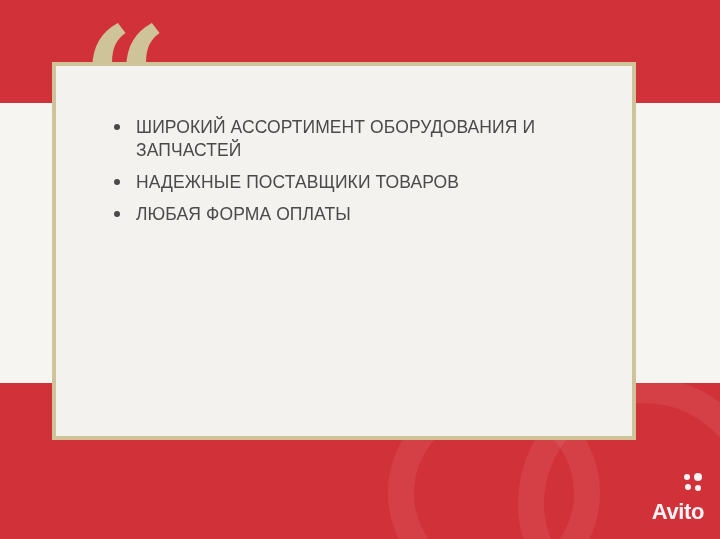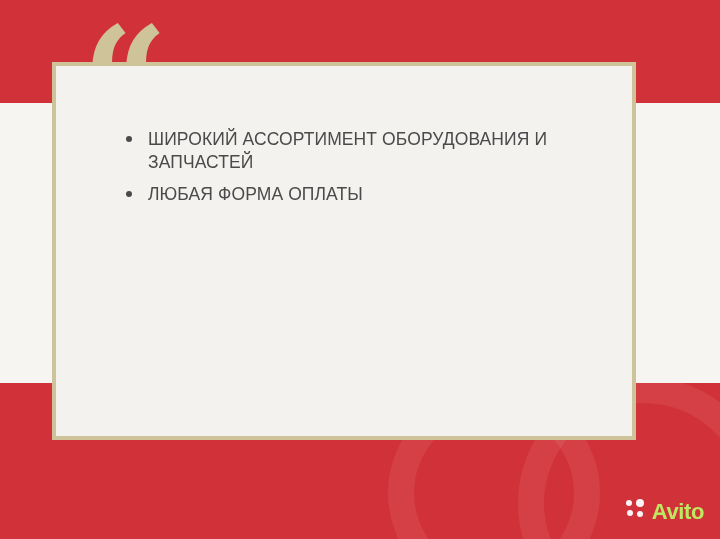--- a/index.html
+++ b/index.html
@@ -68,21 +68,21 @@
     left: 52px;
     top: 62px;
     width: 584px;
     height: 378px;
     background: #f4f2ee;
     border: 4px solid #cfc39a;
     box-sizing: border-box;
   }
   .bullet-list {
     list-style: none;
-    margin: 16px;
+    margin: 4px;
     padding: 46px 40px 0 50px;
   }
   .bullet-list li {
     position: relative;
     font-size: 17.5px;
     line-height: 1.32;
     color: #4a4a4c;
     letter-spacing: 0.1px;
     padding-left: 26px;
     margin-bottom: 9px;
@@ -98,27 +98,28 @@
     height: 6px;
     border-radius: 50%;
     background: #4a4a4c;
   }
   
   .watermark {
     position: absolute;
     right: 16px;
     bottom: 14px;
     display: flex;
-    align-items: flex-start;
+    align-items: flex-end;
     gap: 6px;
-    color: #bef264;
+    color: #ffffff;
     font-size: 22px;
     font-weight: 700;
     letter-spacing: -0.4px;
     opacity: 0.95;
+    flex-direction: column;
   }
   .wm-dots {
     position: relative;
     width: 20px;
     height: 20px;
   }
   .wm-dots i {
     position: absolute;
     width: 6px;
     height: 6px;
@@ -139,20 +140,21 @@
   <div class="band band-top"></div>
 
   <div class="deco-circle deco-1"></div>
   <div class="deco-circle deco-2"></div>
 
   <div class="quote-mark">“</div>
 
   <div class="card">
     <ul class="bullet-list">
       <li>ШИРОКИЙ АССОРТИМЕНТ ОБОРУДОВАНИЯ И ЗАПЧАСТЕЙ</li>
+      <li>НАДЕЖНЫЕ ПОСТАВЩИКИ ТОВАРОВ</li>
       <li>ЛЮБАЯ ФОРМА ОПЛАТЫ</li>
     </ul>
   </div>
 
   <div class="watermark">
     <span class="wm-dots">
       <i></i>
         <i></i>
         <i></i>
         <i></i>

